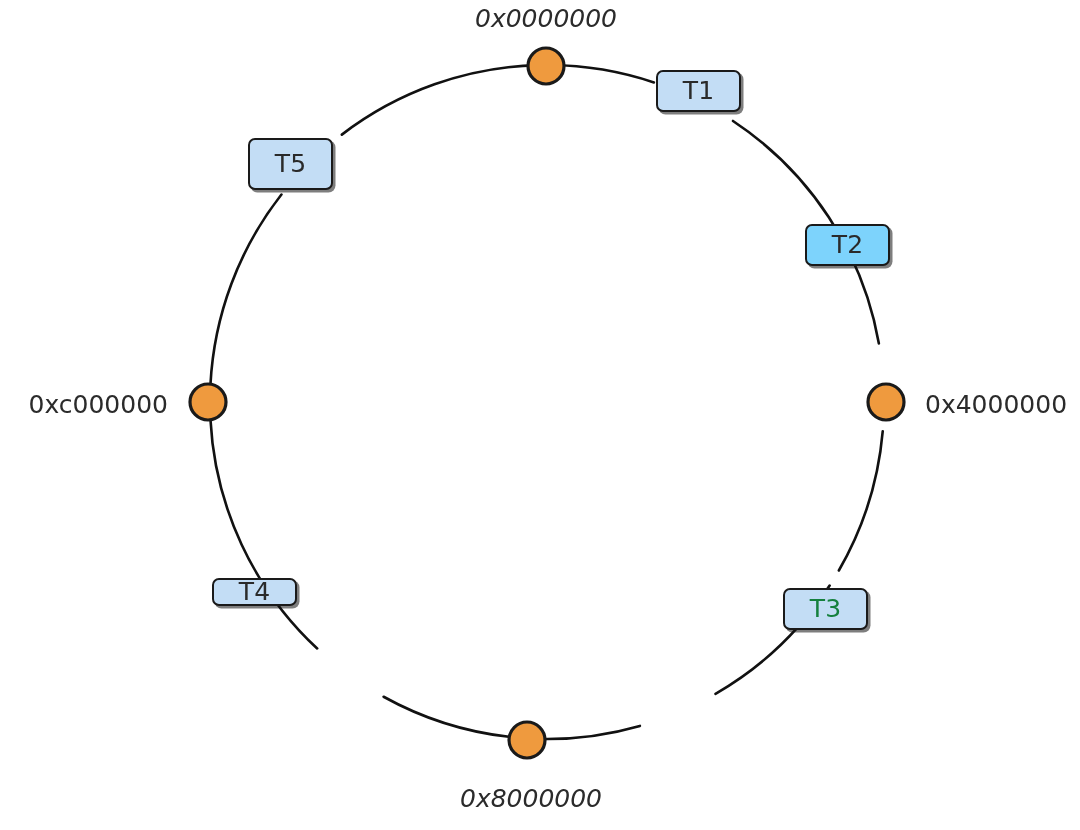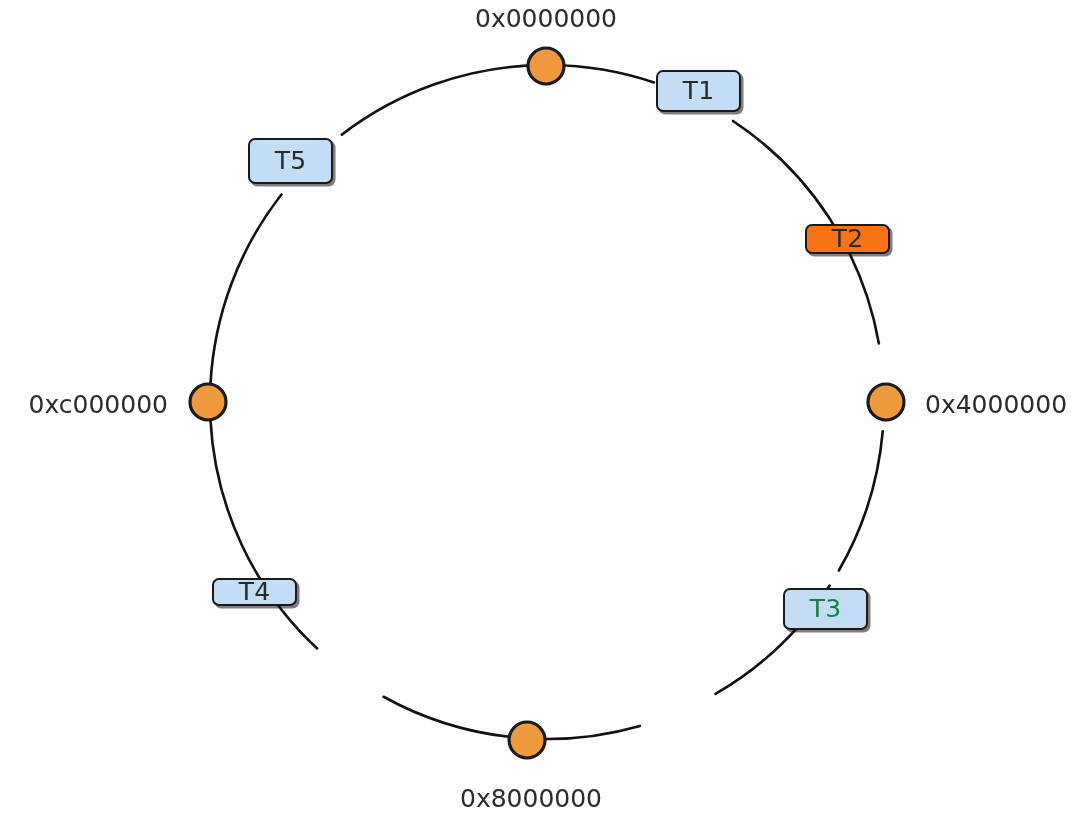--- a/index.html
+++ b/index.html
@@ -67,20 +67,21 @@
     position: absolute;
     color: #2b2b2b;
     font-size: 25px;
     font-family: "DejaVu Sans", "Liberation Sans", sans-serif;
     white-space: nowrap;
     line-height: 1;
     user-select: none;
   }
   .hash-label.center-x {
     transform: translateX(-50%);
+    font-style: italic;
   }
   .hash-label.right-of {
     transform: translateY(-50%);
   }
   .hash-label.left-of {
     transform: translate(-100%, -50%);
   }
 </style>
 </head>
 <body>
@@ -104,30 +105,30 @@
         <circle cx="886" cy="402" r="18" class="node-circle" fill="#ef9a3e" stroke="#1a1a1a"></circle>
         <circle cx="527" cy="740" r="18" class="node-circle" fill="#ef9a3e" stroke="#1a1a1a"></circle>
         <circle cx="208" cy="402" r="18" class="node-circle" fill="#ef9a3e" stroke="#1a1a1a"></circle>
       </g>
   </svg>
 
   <div id="token-layer">
       <div class="token-box" style="left: 656px; top: 70px; width: 85px; height: 42px; background: rgb(195, 221, 245); border-color: rgb(26, 26, 26); color: rgb(42, 42, 42);">
         <span class="token-label">T1</span>
       </div>
-      <div class="token-box" style="left: 805px; top: 224px; width: 85px; height: 30px; background: #f97316; border-color: rgb(26, 26, 26); color: rgb(42, 42, 42);">
+      <div class="token-box" style="left: 805px; top: 224px; width: 85px; height: 42px; background: #7dd3fc; border-color: rgb(26, 26, 26); color: rgb(42, 42, 42);">
         <span class="token-label">T2</span>
       </div>
       <div class="token-box" style="left: 783px; top: 588px; width: 85px; height: 42px; background: rgb(195, 221, 245); border-color: rgb(26, 26, 26); color: #15803d;">
         <span class="token-label">T3</span>
       </div>
       <div class="token-box" style="left: 212px; top: 578px; width: 85px; height: 28px; background: rgb(195, 221, 245); border-color: rgb(26, 26, 26); color: rgb(42, 42, 42);">
         <span class="token-label">T4</span>
       </div>
-      <div class="token-box" style="left: 248px; top: 138px; width: 85px; height: 46px; background: rgb(195, 221, 245); border-color: rgb(26, 26, 26); color: rgb(42, 42, 42);">
+      <div class="token-box" style="left: 248px; top: 138px; width: 85px; height: 52px; background: rgb(195, 221, 245); border-color: rgb(26, 26, 26); color: rgb(42, 42, 42);">
         <span class="token-label">T5</span>
       </div>
     </div>
   <div id="label-layer">
       <div class="hash-label center-x" style="left: 546px; top: 6px;">0x0000000</div>
       <div class="hash-label right-of" style="left: 925px; top: 404px;">0x4000000</div>
       <div class="hash-label center-x" style="left: 531px; top: 786px;">0x8000000</div>
       <div class="hash-label left-of" style="left: 168px; top: 404px;">0xc000000</div>
     </div>
 

